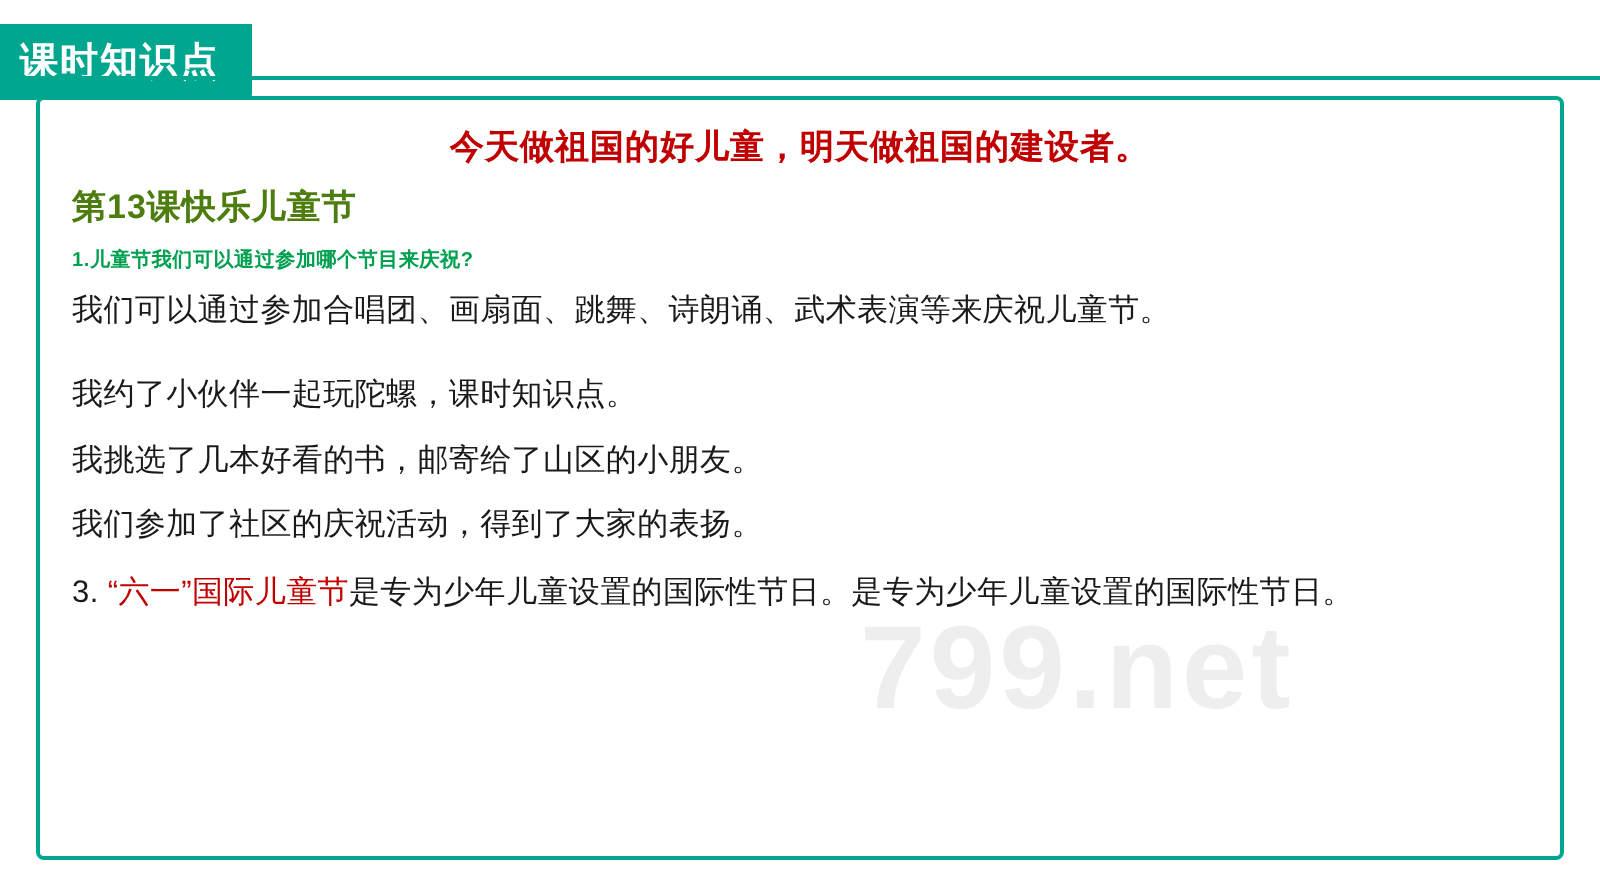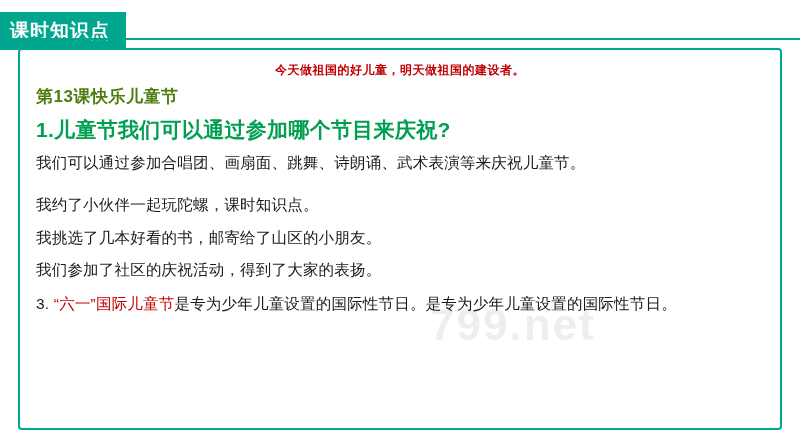--- a/index.html
+++ b/index.html
@@ -58,36 +58,36 @@
     border: 2px solid #00a78e;
     border-radius: 4px;
     background: #ffffff;
     box-sizing: border-box;
     padding: 10px 16px 6px 16px;
     overflow: hidden;
   }
   .slogan {
     text-align: center;
     color: #c00000;
-    font-size: 12px;
+    font-size: 17px;
     font-weight: bold;
     line-height: 1.4;
     margin: 2px 0 6px 0;
     letter-spacing: 0.5px;
   }
   .lesson-title {
     color: #4d7c0f;
     font-size: 17px;
     font-weight: bold;
     margin: 2px 0 8px 0;
     letter-spacing: 0.5px;
   }
   .q-green {
     color: #00a050;
-    font-size: 21px;
+    font-size: 10px;
     font-weight: bold;
     margin: 6px 0 4px 0;
     letter-spacing: 0.3px;
   }
   .ans {
     color: #1a1a1a;
     font-size: 15.5px;
     line-height: 1.45;
     margin: 8px 0 20px 0;
     letter-spacing: 0.2px;
@@ -114,21 +114,21 @@
     height: 444px;
     display: flex;
     align-items: center;
     justify-content: center;
     pointer-events: none;
   }
   .watermark span {
     position: absolute;
     left: 430px;
     top: 300px;
-    font-size: 44px;
+    font-size: 59px;
     font-weight: bold;
     color: rgba(120, 120, 120, 0.13);
     letter-spacing: 2px;
     font-family: "Liberation Sans", sans-serif;
   }
 </style>
 </head>
 <body>
 
 <div class="slide">

